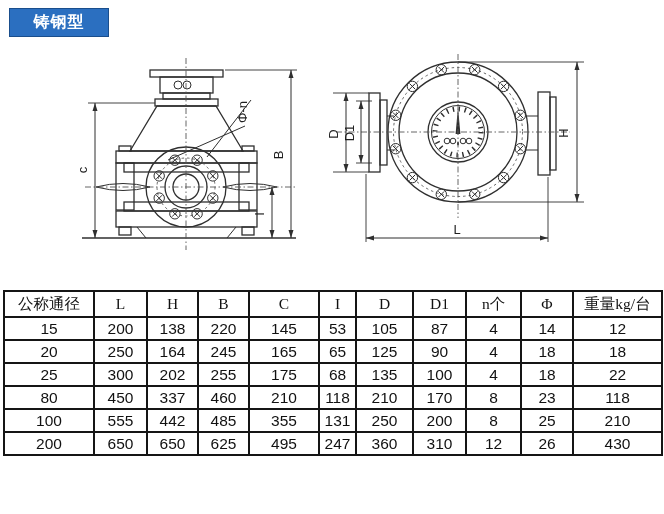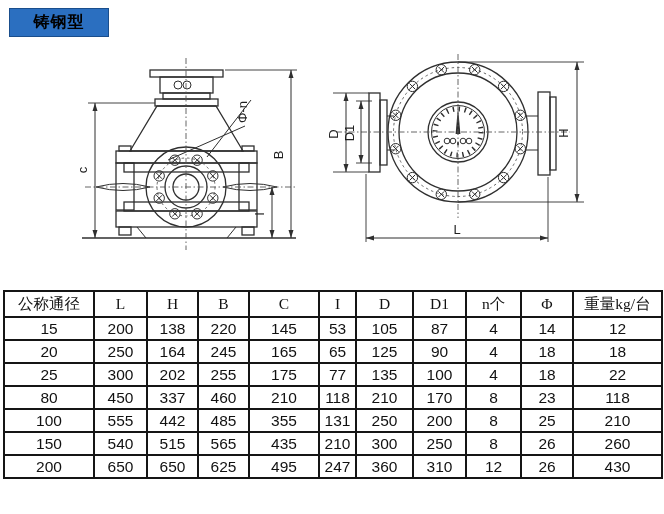--- a/index.html
+++ b/index.html
@@ -2,21 +2,21 @@
 <html><head>
 <meta charset="utf-8">
 <style>
   html,body{margin:0;padding:0;}
   body{
     width:664px;height:514px;position:relative;overflow:hidden;
     background:#ffffff;font-family:"Liberation Sans",sans-serif;color:#1a1a1a;
   }
   .badge{
     position:absolute;left:9px;top:8px;min-width:58px;text-align:center;
-    background:#2b6fc0;border:1px solid #1a4e8c;color:#000000;
+    background:#2b6fc0;border:1px solid #1a4e8c;color:#ffffff;
     font-size:16px;font-weight:bold;padding:3px 20px;letter-spacing:1px;
   }
   svg.drawing{position:absolute;left:0;top:0;}
   .ln{stroke:#2f2f2f;stroke-width:1.3;fill:none;}
   .thin{stroke:#2f2f2f;stroke-width:1;fill:none;}
   .cl{stroke:#555;stroke-width:0.9;fill:none;stroke-dasharray:6 2.5 1.5 2.5;}
   .dot{stroke:#555;stroke-width:0.9;fill:none;stroke-dasharray:2.5 3;}
   .dim{stroke:#2f2f2f;stroke-width:1;fill:none;
        marker-start:url(#as);marker-end:url(#ae);}
   .ext{stroke:#2f2f2f;stroke-width:0.9;fill:none;}
@@ -240,21 +240,21 @@
         <td>4</td>
         <td>18</td>
         <td>18</td>
       </tr>
       <tr>
         <td>25</td>
         <td>300</td>
         <td>202</td>
         <td>255</td>
         <td>175</td>
-        <td>77</td>
+        <td>68</td>
         <td>135</td>
         <td>100</td>
         <td>4</td>
         <td>18</td>
         <td>22</td>
       </tr>
       <tr>
         <td>80</td>
         <td>450</td>
         <td>337</td>
@@ -274,33 +274,20 @@
         <td>485</td>
         <td>355</td>
         <td>131</td>
         <td>250</td>
         <td>200</td>
         <td>8</td>
         <td>25</td>
         <td>210</td>
       </tr>
       <tr>
-        <td>150</td>
-        <td>540</td>
-        <td>515</td>
-        <td>565</td>
-        <td>435</td>
-        <td>210</td>
-        <td>300</td>
-        <td>250</td>
-        <td>8</td>
-        <td>26</td>
-        <td>260</td>
-      </tr>
-      <tr>
         <td>200</td>
         <td>650</td>
         <td>650</td>
         <td>625</td>
         <td>495</td>
         <td>247</td>
         <td>360</td>
         <td>310</td>
         <td>12</td>
         <td>26</td>

